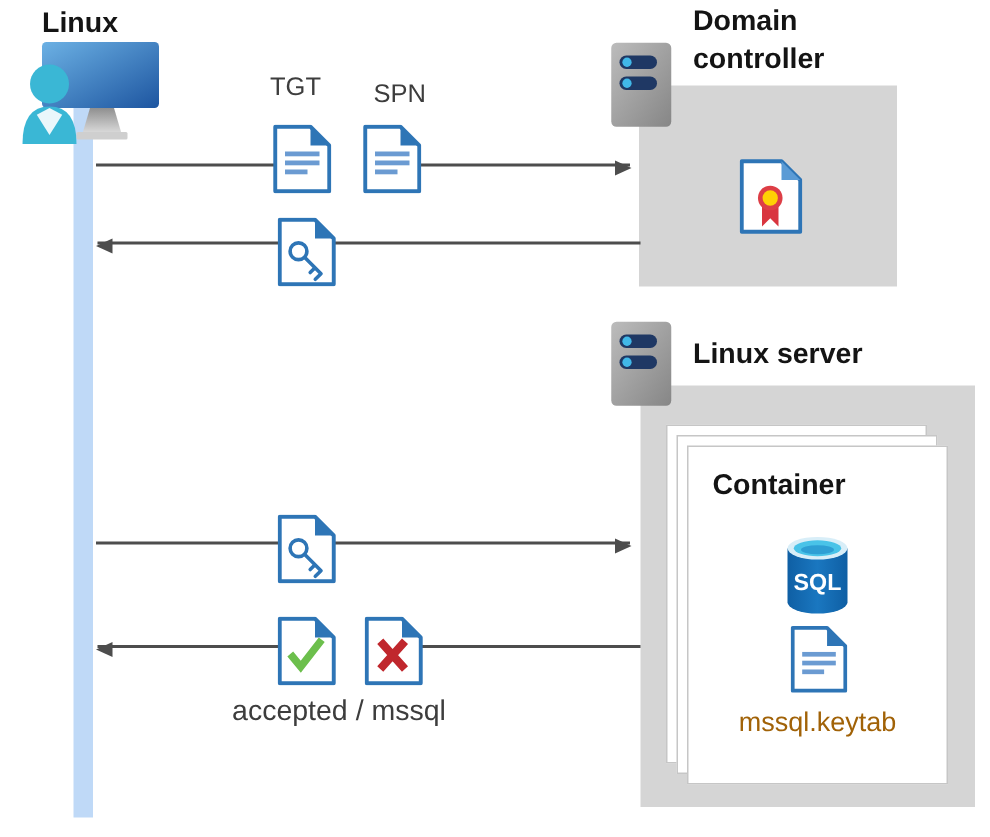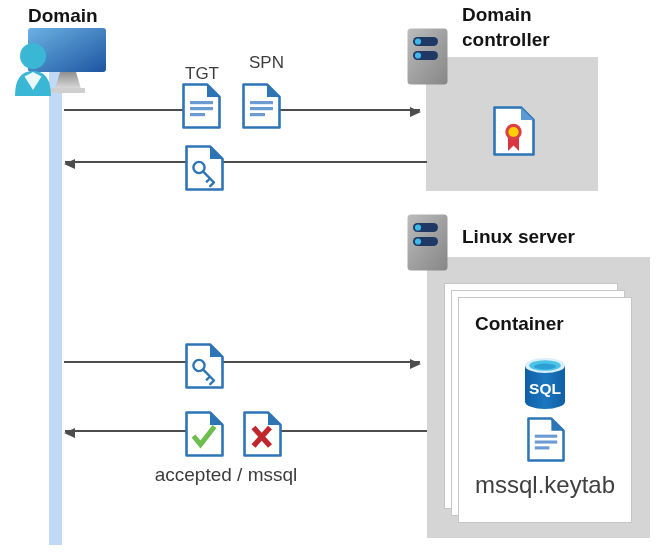--- a/index.html
+++ b/index.html
@@ -19,21 +19,21 @@
   #linux-box { left:427px; top:257px; width:223px; height:281px; }
 
   .page { background:#ffffff; border:1px solid #c6c6c6; }
   #page-back  { left:444px; top:283px; width:174px; height:226px; z-index:1; }
   #page-mid   { left:451px; top:290px; width:174px; height:226px; z-index:2; }
   #page-front { left:458px; top:297px; width:174px; height:226px; z-index:3; text-align:center; }
 
   #container-title { left:475px; top:311px; width:187px; text-align:left; z-index:4; }
   #sql-icon { left:523px; top:356px; width:44px; height:55px; z-index:4; }
   #keytab-doc { left:527px; top:416px; width:38px; height:47px; z-index:4; }
-  #keytab-label { left:466px; top:471px; width:158px; text-align:center; font-size:24px; color:#404040; z-index:4; }
+  #keytab-label { left:466px; top:471px; width:158px; text-align:center; font-size:18px; color:#a16207; z-index:4; }
 
   
   .arrow-line { height:0; border-top:2px solid #4d4d4d; z-index:1; }
   .head-right { position:absolute; right:-1px; top:-4px; width:0; height:0;
     border-top:5px solid transparent; border-bottom:5px solid transparent; border-left:11px solid #4d4d4d; }
   .head-left  { position:absolute; left:-1px; top:-4px; width:0; height:0;
     border-top:5px solid transparent; border-bottom:5px solid transparent; border-right:11px solid #4d4d4d; }
 
   #arrow1-seg1 { left:64px;  top:109px; width:120px; }
   #arrow1-seg2 { left:278px; top:109px; width:142px; }
@@ -53,21 +53,21 @@
   #client-label { left:28px; top:3px; }
   #client-icon { left:12px; top:26px; width:96px; height:72px; z-index:2; }
 
   #dc-server-icon    { left:407px; top:28px;  width:41px; height:57px; z-index:2; }
   #dc-label          { left:462px; top:2px; width:130px; }
   #cert-icon         { left:493px; top:106px; width:42px; height:50px; z-index:2; }
 
   #linux-server-icon { left:407px; top:214px; width:41px; height:57px; z-index:2; }
   #linux-label       { left:462px; top:224px; width:180px; }
 
-  #tgt-label { left:180px; top:64px; width:44px; text-align:center; }
+  #tgt-label { left:180px; top:48px; width:44px; }
   #spn-label { left:240px; top:53px; width:44px; text-align:right; }
   #accepted-denied-label { left:140px; top:464px; width:172px; text-align:center; }
 </style>
 </head>
 <body>
 
 <svg width="0" height="0" style="position:absolute" aria-hidden="true">
   <defs>
     <linearGradient id="gradMonitor" x1="0" y1="0" x2="1" y2="1">
       <stop offset="0" stop-color="#6cb1e4"></stop>
@@ -93,21 +93,21 @@
 
   <div class="abs lifeline"></div>
 
   <div id="dc-box" class="abs gray-box"></div>
   <div id="linux-box" class="abs gray-box"></div>
 
   <div id="page-back" class="abs page"></div>
   <div id="page-mid" class="abs page"></div>
   <div id="page-front" class="abs page"></div>
 
-  <div id="client-label" class="abs heading">Domain</div>
+  <div id="client-label" class="abs heading">Linux</div>
   <div id="dc-label" class="abs heading">Domain controller</div>
   <div id="linux-label" class="abs heading">Linux server</div>
   <div id="container-title" class="abs heading">Container</div>
 
   <svg id="client-icon" class="abs" viewBox="0 0 96 72">
     <rect x="16" y="2" width="78" height="44" rx="3" fill="url(#gradMonitor)"></rect>
     <path d="M48 46 L43 63 L69 63 L64 46 Z" fill="url(#gradStand)"></path>
     <rect x="39" y="62" width="34" height="5" rx="1" fill="#cfcfcf"></rect>
     <circle cx="21" cy="30" r="13" fill="#3ab7d5"></circle>
     <path d="M3 70 Q3 45 21 45 Q39 45 39 70 Z" fill="#3ab7d5"></path>

